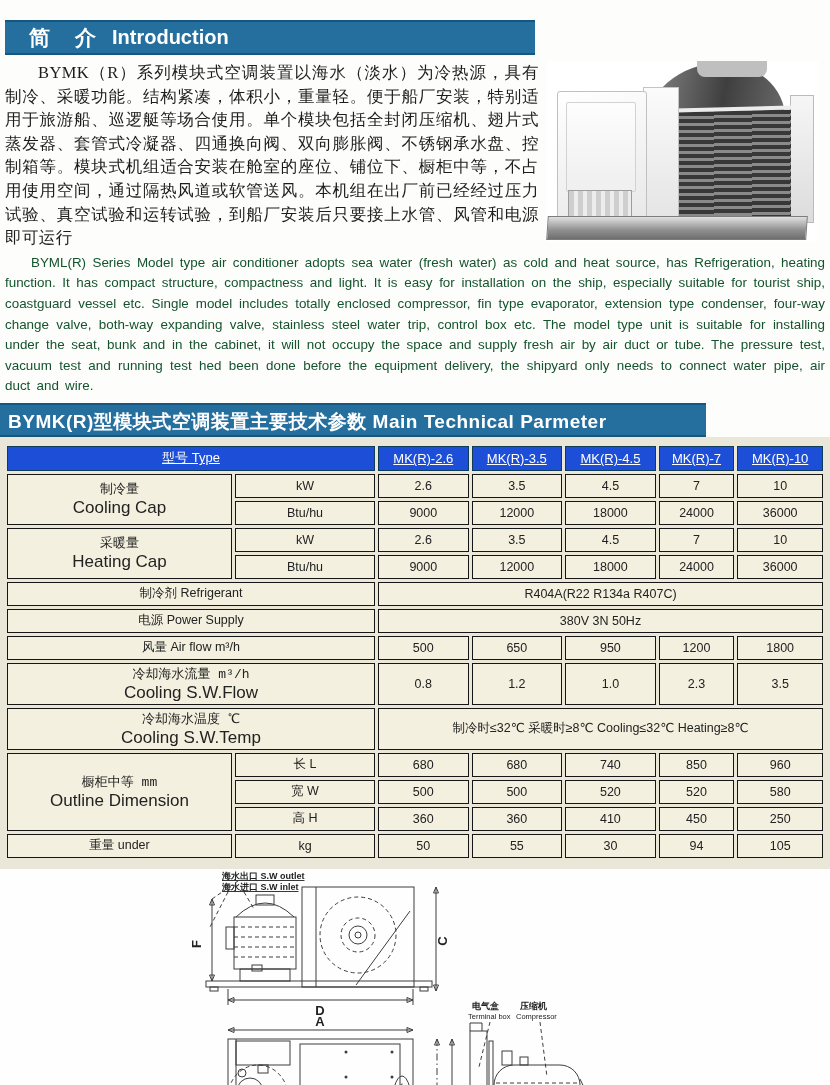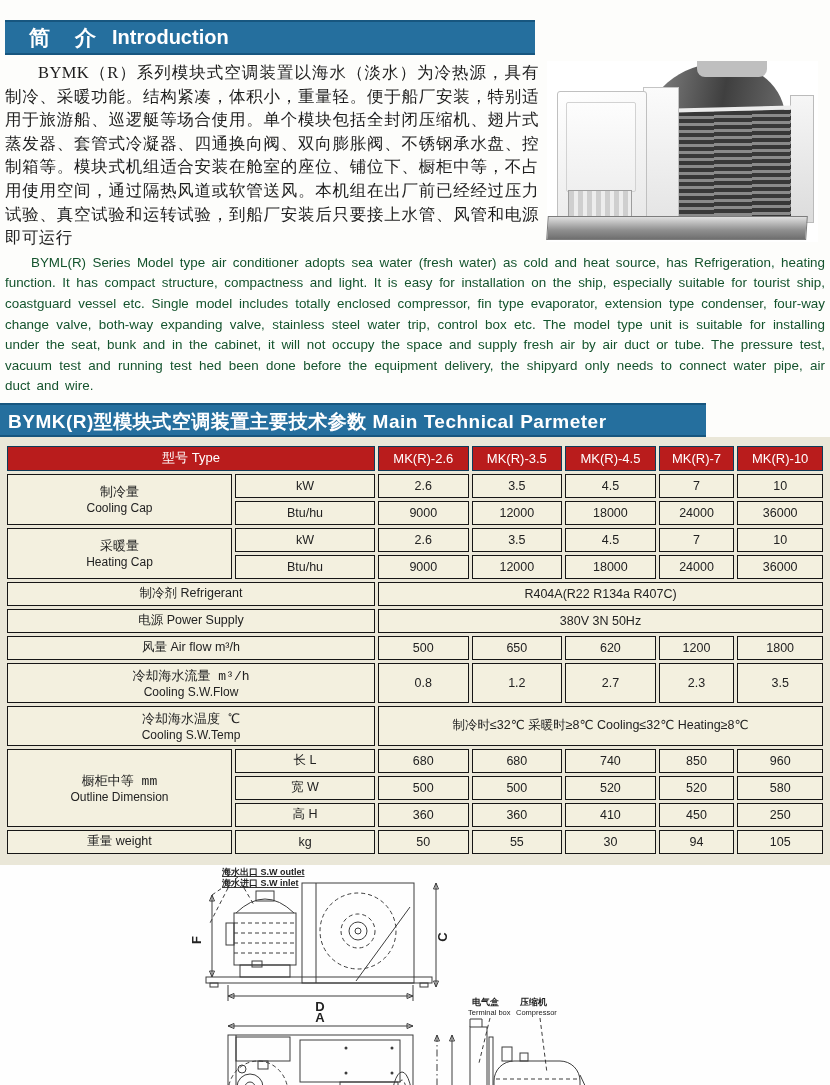--- a/index.html
+++ b/index.html
@@ -47,24 +47,24 @@
   .ph-leftbox-panel{position:absolute;left:8px;top:10px;width:68px;height:88px;border:1px solid #d2d2d2;border-radius:2px;background:linear-gradient(#fdfdfd,#efefef);}
   .ph-leftbox-vent{position:absolute;left:10px;bottom:8px;width:62px;height:26px;border:1px solid #9d9d9d;background:repeating-linear-gradient(90deg,#cfcfcf 0 5px,#ededed 5px 9px);}
   .ph-base{position:absolute;left:0;bottom:2px;width:258px;height:22px;background:linear-gradient(#e0e0e0,#8f8f8f 60%,#6f6f6f);border:1px solid #7c7c7c;transform:skewX(-4deg);}
   
   .table-wrap{background:#eae7d8;padding:6px 4px 8px 4px;}
   table.tech{width:100%;border-collapse:separate;border-spacing:3px;font-size:12.5px;}
   table.tech td{
     border:1px solid #161616;background:#f3f0df;text-align:center;
     padding:1px 2px;height:20px;color:#222;
   }
-  table.tech tr.head td{background:#b91c1c;color:#fff;font-size:13px;height:21px;border-color:#0e3c59;}
+  table.tech tr.head td{background:#1d4ed8;color:#fff;font-size:13px;height:21px;border-color:#0e3c59;text-decoration:underline;}
   table.tech .two{height:36px;}
   table.tech .lblzh{font-size:13px;font-family:Liberation Mono, monospace;}
-  table.tech .lblen{font-size:12px;}
+  table.tech .lblen{font-size:17px;}
   
   .drawings{background:#fefefe;}
   .drawings svg text{font-family:"Liberation Sans","DejaVu Sans",sans-serif;fill:#222;}
   .dim{font-size:13px;font-weight:bold;font-family:"Liberation Serif","DejaVu Serif",serif;}
   .small-cjk{font-size:9px;font-weight:bold;}
   .small-en{font-size:7.5px;fill:#555;}
   .ln{stroke:#3d3d3d;stroke-width:1;fill:none;}
   .lnd{stroke:#3d3d3d;stroke-width:1;fill:none;stroke-dasharray:4 3;}
   .lndd{stroke:#3d3d3d;stroke-width:1;fill:none;stroke-dasharray:7 3 1.5 3;}
 </style>
@@ -163,32 +163,32 @@
     <td colspan="5">R404A(R22  R134a  R407C)</td>
   </tr>
   <tr>
     <td colspan="2">电源 Power Supply</td>
     <td colspan="5">380V   3N   50Hz</td>
   </tr>
   <tr>
     <td colspan="2">风量 Air flow m³/h</td>
     <td>500</td>
     <td>650</td>
-    <td>620</td>
+    <td>950</td>
     <td>1200</td>
     <td>1800</td>
   </tr>
   <tr>
     <td colspan="2" class="two">
       <div class="lblzh">冷却海水流量 m³/h</div>
       <div class="lblen">Cooling S.W.Flow</div>
     </td>
     <td>0.8</td>
     <td>1.2</td>
-    <td>2.7</td>
+    <td>1.0</td>
     <td>2.3</td>
     <td>3.5</td>
   </tr>
   <tr>
     <td colspan="2" class="two">
       <div class="lblzh">冷却海水温度 ℃</div>
       <div class="lblen">Cooling S.W.Temp</div>
     </td>
     <td colspan="5">制冷时≤32℃ 采暖时≥8℃   Cooling≤32℃   Heating≥8℃</td>
   </tr>
@@ -214,21 +214,21 @@
   </tr>
   <tr>
     <td>高 H</td>
     <td>360</td>
     <td>360</td>
     <td>410</td>
     <td>450</td>
     <td>250</td>
   </tr>
   <tr>
-    <td>重量 weight</td>
+    <td>重量 under</td>
     <td>kg</td>
     <td>50</td>
     <td>55</td>
     <td>30</td>
     <td>94</td>
     <td>105</td>
   </tr>
 </tbody>
     </table>
 </div>

